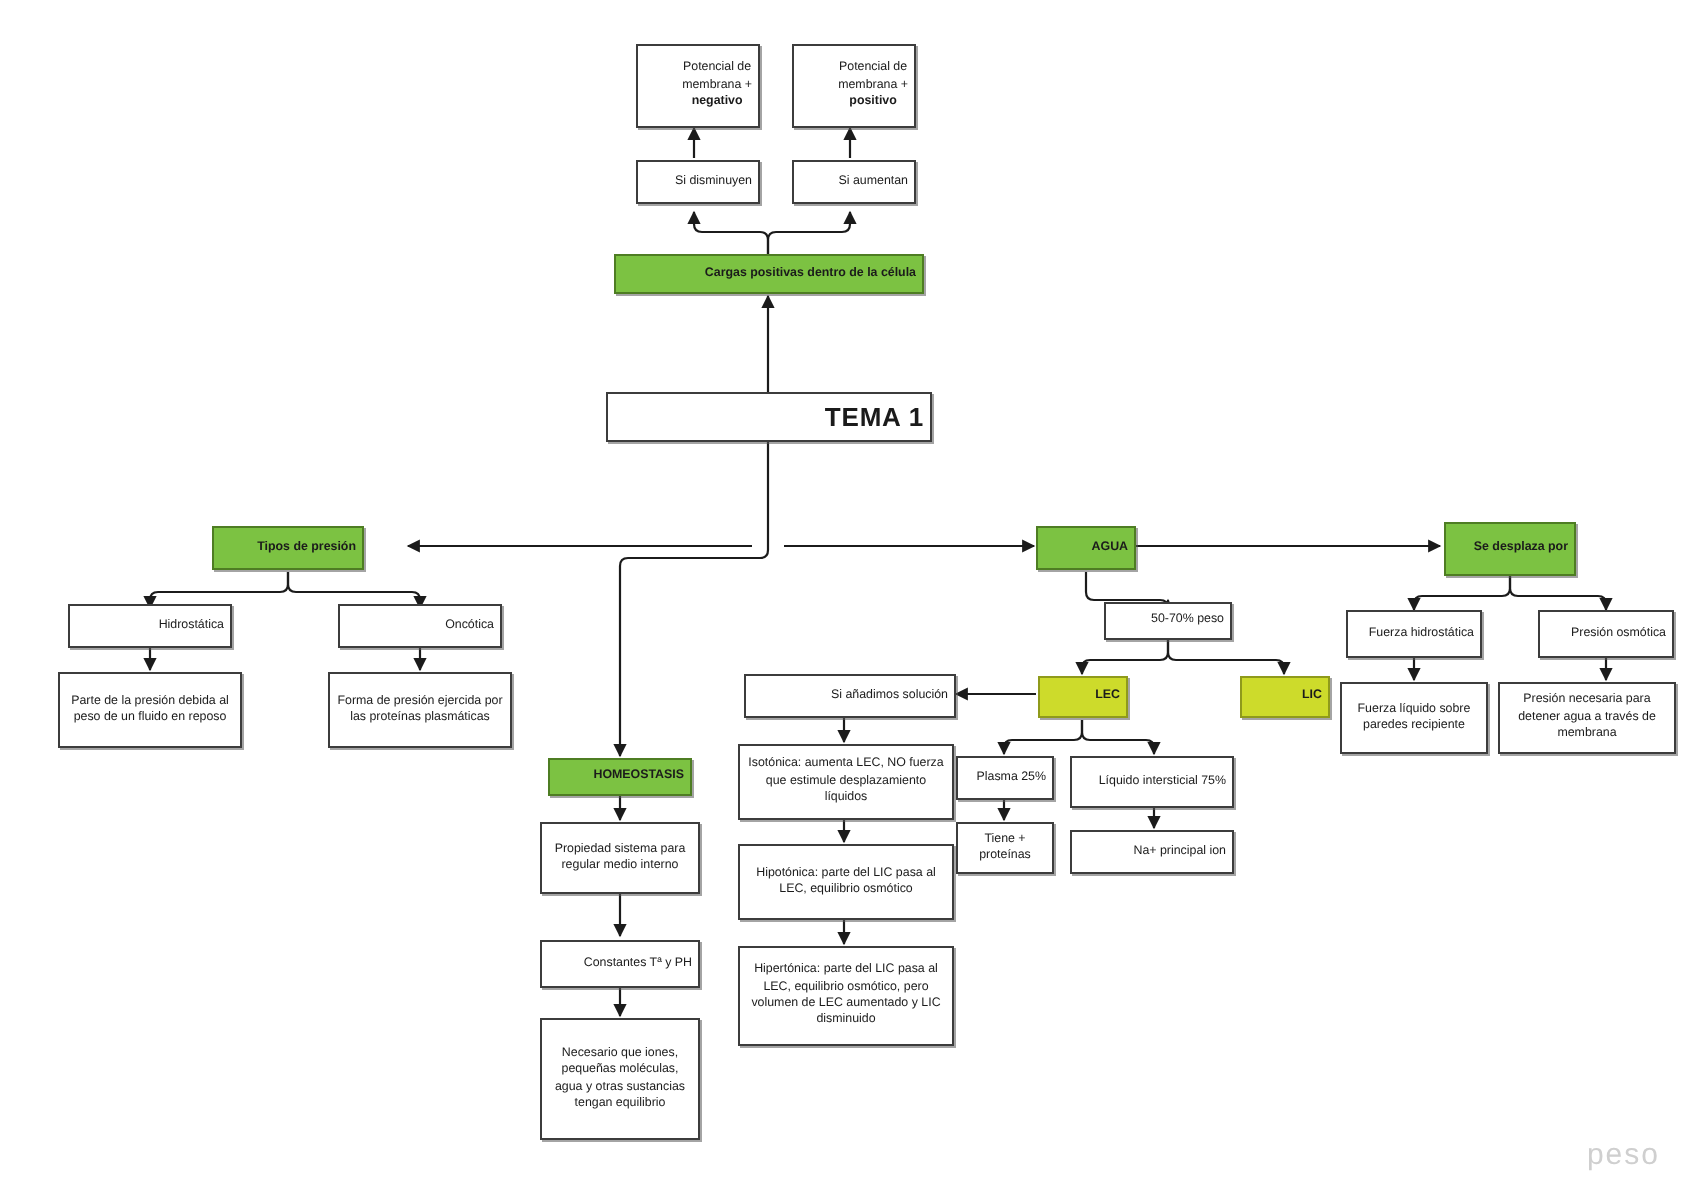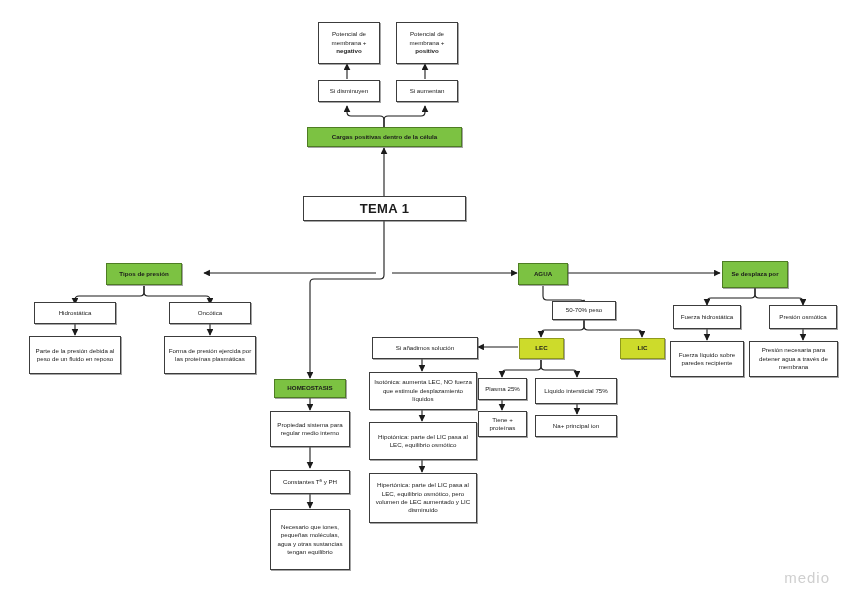--- a/index.html
+++ b/index.html
@@ -10,21 +10,21 @@
     overflow:hidden;
   }
   #canvas{position:relative;width:848px;height:600px;}
   svg#wires{position:absolute;left:0;top:0;width:848px;height:600px;}
 
   .node{
     position:absolute;
     box-sizing:border-box;
     border:1px solid #3c3c3c;
     background:#ffffff;
-    display:flex;align-items:center;justify-content:center;
+    display:flex;align-items:center;justify-content:flex-end;
     text-align:center;
     color:#1b1b1b;
     font-size:6.2px;
     line-height:1.35;
     padding:2px 3px;
     box-shadow:1px 1px 0 rgba(90,90,90,.55);
   }
   .node.green{background:#7cc242;border-color:#4e7d23;font-weight:bold;}
   .node.lime{background:#cddb2b;border-color:#8f9a1b;font-weight:bold;}
   .node.title{font-size:13px;font-weight:bold;letter-spacing:.4px;}
@@ -227,14 +227,14 @@
   </div>
 
   <div class="node" style="left:670px;top:341px;width:74px;height:36px;">
     <span>Fuerza líquido sobre paredes recipiente</span>
   </div>
 
   <div class="node" style="left:749px;top:341px;width:89px;height:36px;">
     <span>Presión necesaria para detener agua a través de membrana</span>
   </div>
 
-  <div class="watermark">medio</div>
+  <div class="watermark">peso</div>
 </div>
 
 </body></html>

